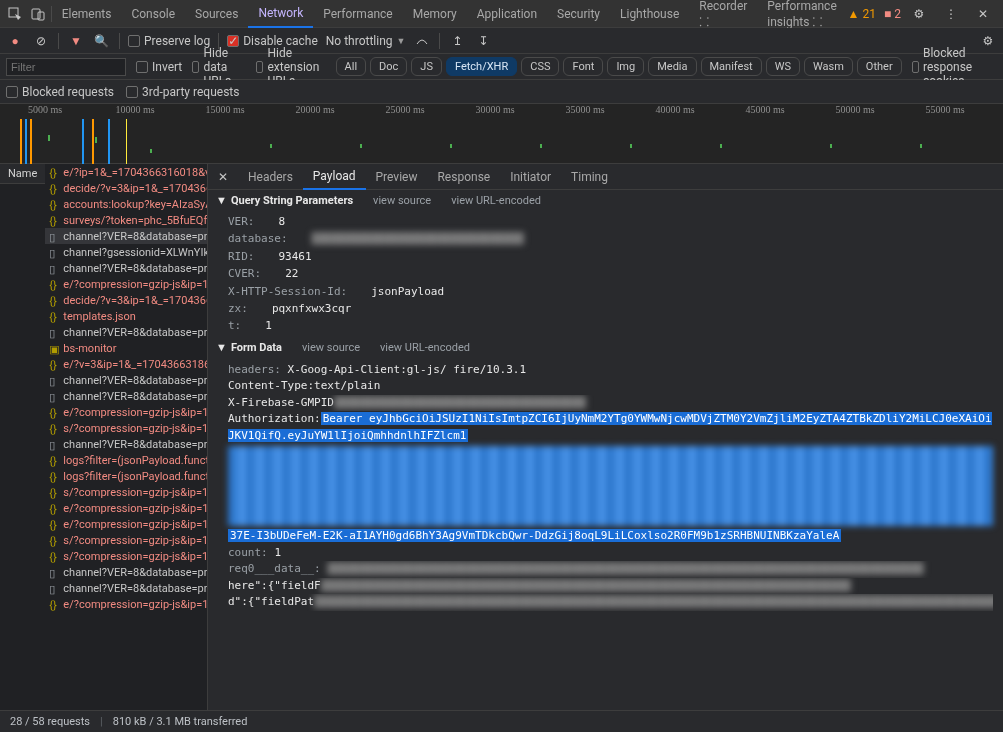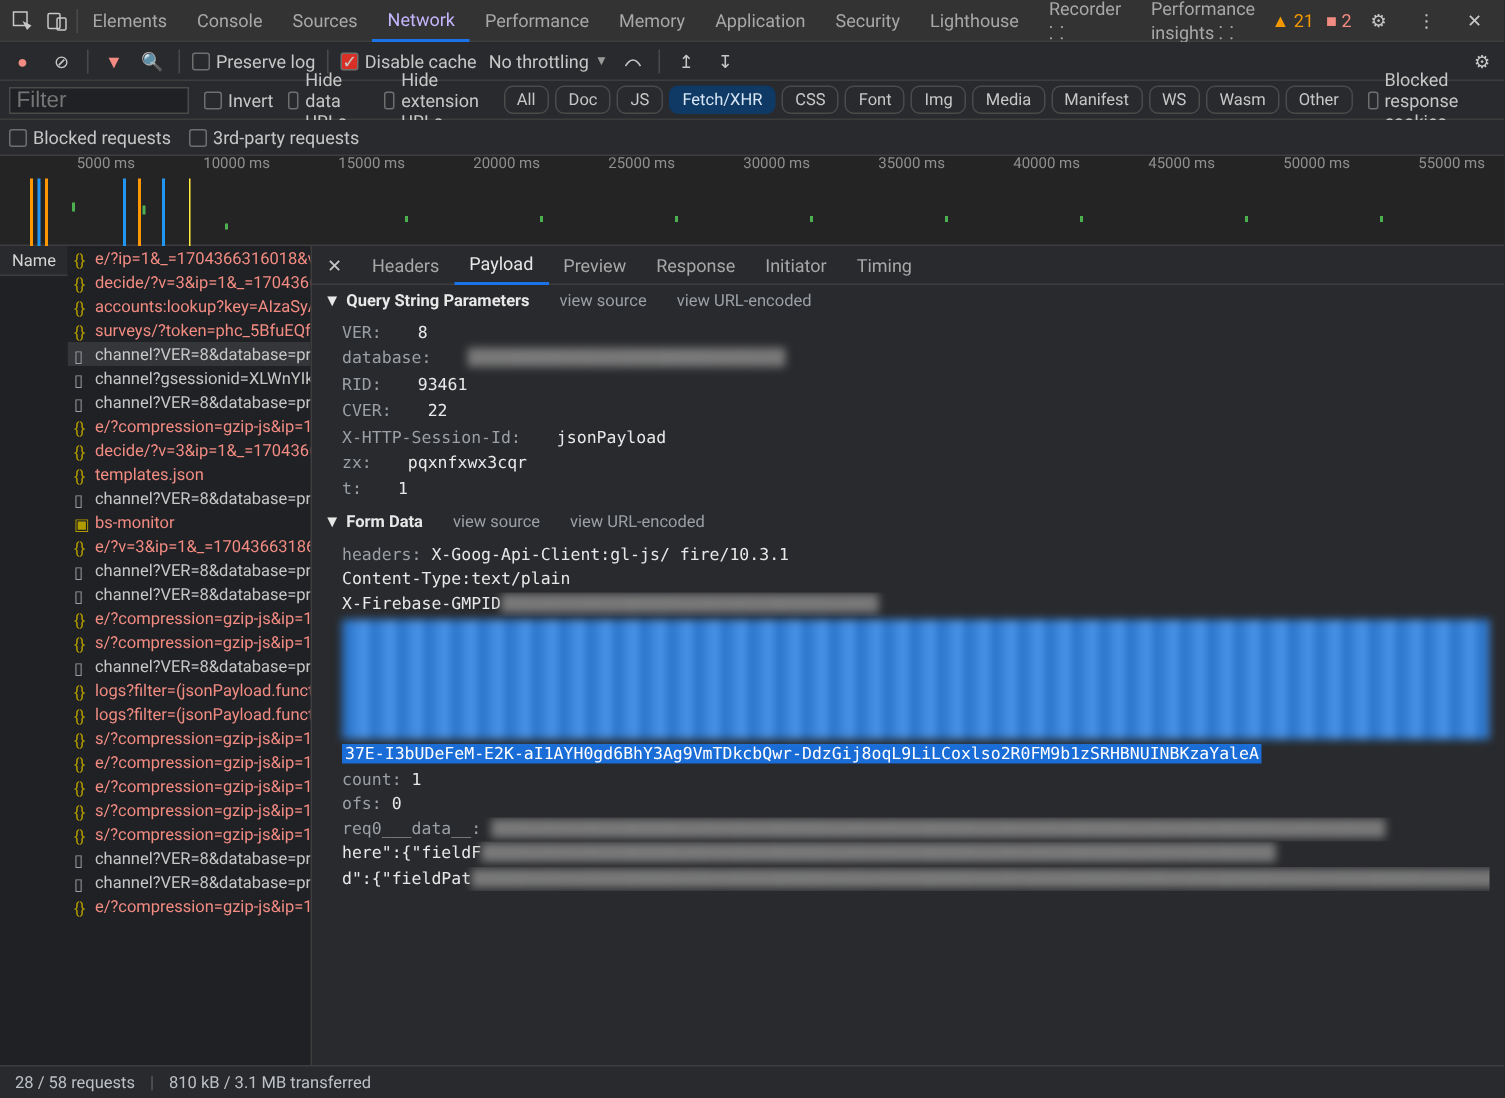--- a/index.html
+++ b/index.html
@@ -128,21 +128,21 @@
   gap: 10px;
   border-bottom: 1px solid #3d3d3d;
 }
 .filter-input {
   width: 120px;
   height: 18px;
   background: #202124;
   border: 1px solid #4a4a4a;
   color: #888;
   padding: 0 4px;
-  font-size: 15px;
+  font-size: 11px;
 }
 .pill {
   padding: 2px 8px;
   border: 1px solid #4a4a4a;
   border-radius: 6px;
   color: #c7c7c7;
   cursor: pointer;
   font-size: 11px;
 }
 .pill.active {
@@ -170,21 +170,22 @@
   position: relative;
 }
 .timeline-ticks {
   display: flex;
   font-size: 10px;
   color: #8f8f8f;
   height: 15px;
 }
 .tick {
   width: 90px;
-  text-align: right;
+  text-align: center;
+  font-family: Liberation Serif, serif;
 }
 .timeline-graph {
   height: 45px;
   position: relative;
 }
 .req-bar {
   position: absolute;
   top: 0;
   bottom: 0;
   width: 2px;
@@ -695,24 +696,24 @@
           <span>▼</span>
           <span>Form Data</span>
         </span>
       <span class="section-link">view source</span>
       <span class="section-link">view URL-encoded</span>
     </div>
     <div class="form-data">
       <div class="fd-line"><span class="fd-key">headers:</span> <span class="fd-val">X-Goog-Api-Client:gl-js/ fire/10.3.1</span></div>
       <div class="fd-line fd-val">Content-Type:text/plain</div>
       <div class="fd-line"><span class="fd-val">X-Firebase-GMPID</span><span class="fd-val blur">▓▓▓▓▓▓▓▓▓▓▓▓▓▓▓▓▓▓▓▓▓▓▓▓▓▓▓▓▓▓▓▓▓▓▓▓▓▓</span></div>
+      <div class="fd-line"><span class="fd-val">Authorization:</span><span class="fd-selected">Bearer eyJhbGciOiJSUzI1NiIsImtpZCI6IjUyNmM2YTg0YWMwNjcwMDVjZTM0Y2VmZjliM2EyZTA4ZTBkZDliY2MiLCJ0eXAiOiJKV1QifQ.eyJuYW1lIjoiQmhhdnlhIFZlcm1</span></div>
       <div class="blur-block"></div>
       <div class="fd-line"><span class="fd-selected">37E-I3bUDeFeM-E2K-aI1AYH0gd6BhY3Ag9VmTDkcbQwr-DdzGij8oqL9LiLCoxlso2R0FM9b1zSRHBNUINBKzaYaleA</span></div>
       <div class="fd-line"><span class="fd-key">count:</span> <span class="fd-val">1</span></div>
-      <div class="fd-line"><span class="fd-key">ofs:</span> <span class="fd-val">0</span></div>
       <div class="fd-line"><span class="fd-key">req0___data__:</span> <span class="blur fd-val">▓▓▓▓▓▓▓▓▓▓▓▓▓▓▓▓▓▓▓▓▓▓▓▓▓▓▓▓▓▓▓▓▓▓▓▓▓▓▓▓▓▓▓▓▓▓▓▓▓▓▓▓▓▓▓▓▓▓▓▓▓▓▓▓▓▓▓▓▓▓▓▓▓▓▓▓▓▓▓▓▓▓▓▓▓▓▓▓▓▓</span></div>
       <div class="fd-line"><span class="fd-val">here":{"fieldF</span><span class="blur fd-val">▓▓▓▓▓▓▓▓▓▓▓▓▓▓▓▓▓▓▓▓▓▓▓▓▓▓▓▓▓▓▓▓▓▓▓▓▓▓▓▓▓▓▓▓▓▓▓▓▓▓▓▓▓▓▓▓▓▓▓▓▓▓▓▓▓▓▓▓▓▓▓▓▓▓▓▓▓▓▓▓</span></div>
       <div class="fd-line"><span class="fd-val">d":{"fieldPat</span><span class="blur fd-val">▓▓▓▓▓▓▓▓▓▓▓▓▓▓▓▓▓▓▓▓▓▓▓▓▓▓▓▓▓▓▓▓▓▓▓▓▓▓▓▓▓▓▓▓▓▓▓▓▓▓▓▓▓▓▓▓▓▓▓▓▓▓▓▓▓▓▓▓▓▓▓▓▓▓▓▓▓▓▓▓▓▓▓▓▓▓▓▓▓▓▓▓▓▓▓▓▓▓▓▓▓▓▓▓</span></div>
     </div>
   </div>
 </div>
 
 <div class="statusbar">
   <span>28 / 58 requests</span>
   <span class="sep">|</span>

